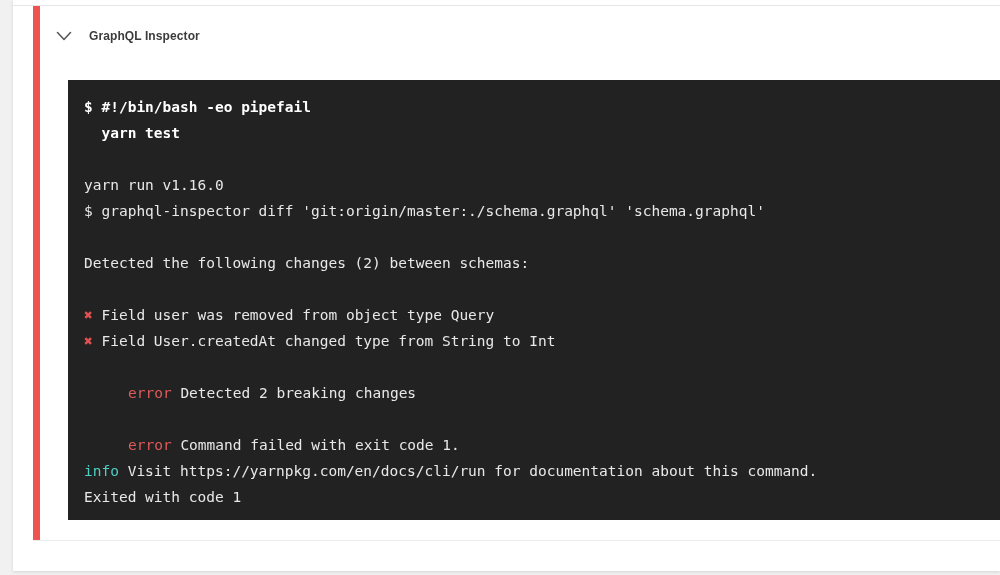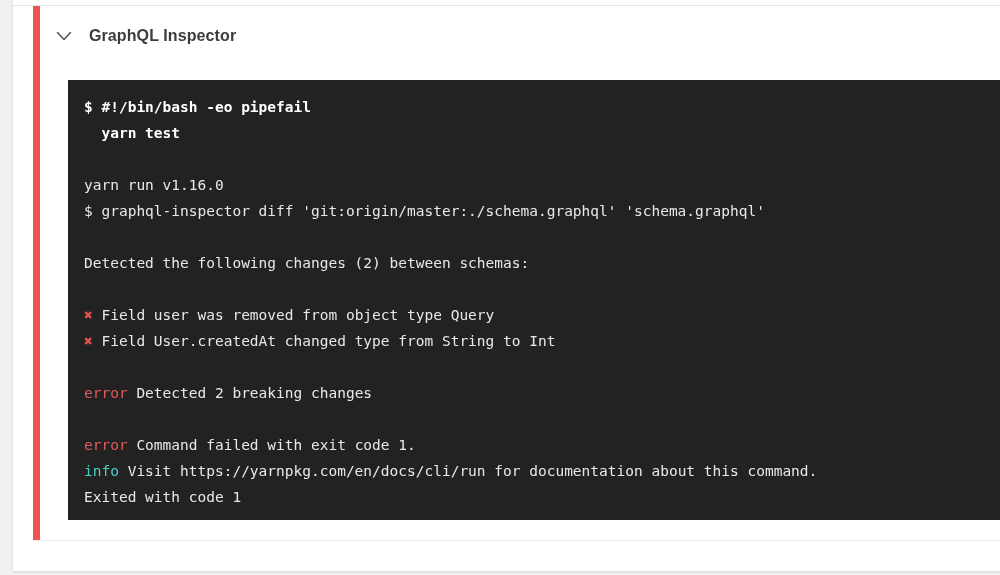--- a/index.html
+++ b/index.html
@@ -72,21 +72,21 @@
     width: 22px;
     height: 22px;
     display: inline-flex;
     align-items: center;
     justify-content: center;
     flex: none;
   }
   .chevron-icon svg { display: block; }
 
   .step-title {
-    font-size: 16px;
+    font-size: 12px;
     font-weight: bold;
     color: #3c3c3c;
     letter-spacing: 0.1px;
     white-space: nowrap;
   }
 
   
   .console {
     position: absolute;
     left: 55px;
@@ -111,21 +111,21 @@
     white-space: pre;
     min-height: 26px;
   }
   .line.blank { height: 26px; }
 
   .line.cmd {
     font-weight: bold;
     color: #ffffff;
   }
 
-  .tok-error  { color: #e05a5a; }
+  .tok-error  { color: #e05a5a; margin-left: 44px; }
   .tok-info   { color: #4dd0c4; text-align: right; }
   .tok-cross  { color: #e05252; font-weight: bold; }
   .tok-plain  { color: #e8e8e8; }
 
   
   .card-bottom-divider {
     position: absolute;
     left: 20px;
     top: 540px;
     width: 967px;

